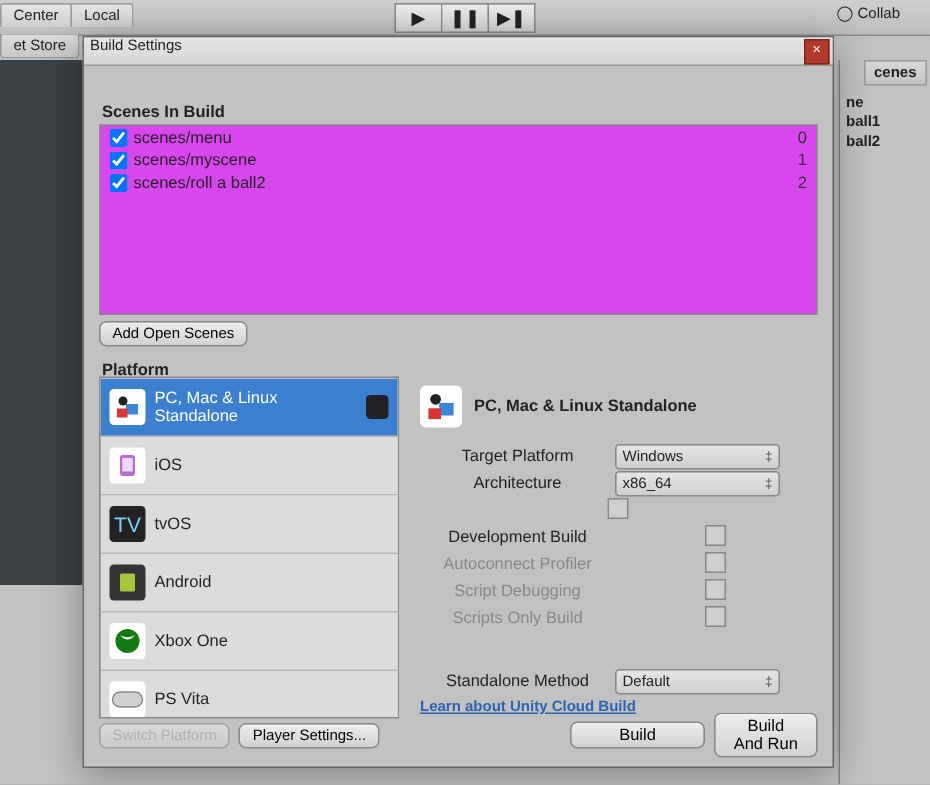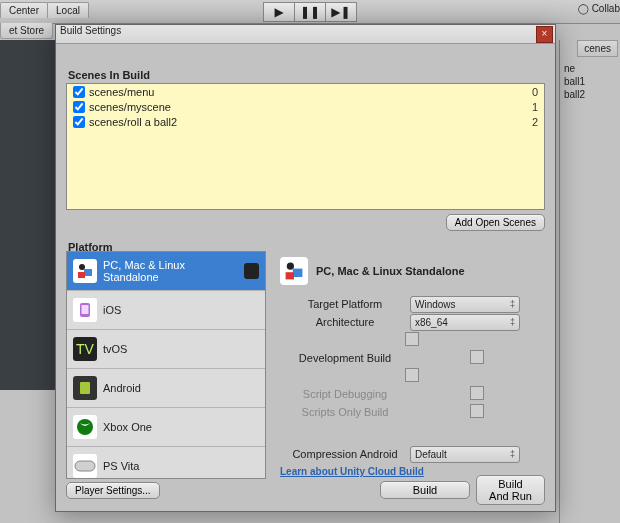--- a/index.html
+++ b/index.html
@@ -48,21 +48,21 @@
   }
   .playback .pbtn {
     width: 30px; height: 18px;
     background: linear-gradient(#ececec,#d2d2d2);
     border: 1px solid #888;
     display: flex; align-items: center; justify-content: center;
     font-size: 12px;
   }
   .playback .pbtn + .pbtn { border-left: none; }
   .toolbar-top .right-stuff {
-    position: absolute; right: 0; top: 3px;
+    position: absolute; right: 20px; top: 3px;
     display: flex; gap: 6px; align-items: flex-end;
     font-size: 10px;
   }
   .tab-store {
     position: absolute;
     top: 23px; left: 0;
     background: linear-gradient(#dcdcdc,#c8c8c8);
     border: 1px solid #999;
     border-top: none;
     padding: 2px 8px;
@@ -73,20 +73,21 @@
     position: absolute;
     top: 40px; left: 0;
     width: 320px; height: 350px;
     background: #3a3f44;
   }
   .right-side-panel {
     position: absolute;
     top: 40px; right: 0; width: 60px; bottom: 0;
     background: #c2c2c2;
     border-left: 1px solid #888;
+    font-weight: bold;
   }
   .right-side-panel .scenes-tab {
     position: absolute;
     top: 0; right: 2px;
     background: linear-gradient(#d8d8d8,#c4c4c4);
     border: 1px solid #999;
     padding: 2px 6px;
     font-size: 10px;
   }
   .right-side-panel .item {
@@ -128,42 +129,42 @@
     padding: 22px 10px;
     position: absolute;
     top: 18px; left:0; right:0; bottom:0;
   }
   .section-label {
     font-weight: bold;
     font-size: 11px;
     padding: 4px 0 2px 2px;
   }
   .scenes-box {
-    background: #fef9c3;
+    background: #d946ef;
     border: 1px solid #888;
     height: 125px;
     overflow: hidden;
     font-size: 11px;
   }
   .scene-row {
     display: flex;
     align-items: center;
     padding: 0 6px;
     height: 15px;
   }
   .scene-row input[type=checkbox]{
     margin: 0 4px 0 0;
     width: 12px; height: 12px;
   }
   .scene-row .idx {
     margin-left: auto;
     color: #333;
   }
   .add-scenes-row {
-    display: flex; justify-content: flex-end;
+    display: flex; justify-content: flex-start;
     padding: 4px 0 6px 0;
   }
   .unity-btn {
     background: linear-gradient(#ededed,#d2d2d2);
     border: 1px solid #888;
     border-radius: 5px;
     padding: 2px 12px;
     font-size: 11px;
     cursor: pointer;
     box-shadow: inset 0 1px 0 #fff6;
@@ -365,21 +366,21 @@
           <div class="platform-item">
             <span class="plat-icon">
               <svg width="20" height="20" viewBox="0 0 20 20">
                   <rect x="5" y="3" width="10" height="14" rx="2" fill="#b36bd6"></rect>
                   <rect x="6.5" y="5" width="7" height="9" fill="#f2d7ff"></rect>
                 </svg>
             </span>
             <span>iOS</span>
           </div>
           <div class="platform-item">
-            <span class="plat-icon" style="background:#222;color:#bef264">TV</span>
+            <span class="plat-icon" style="background:#222;color:#7dd3fc">TV</span>
             <span>tvOS</span>
           </div>
           <div class="platform-item">
             <span class="plat-icon" style="background:#333">
               <svg width="14" height="18" viewBox="0 0 14 18">
                   <rect x="2" y="3" width="10" height="12" rx="1" fill="#a4c639"></rect>
                 </svg>
             </span>
             <span>Android</span>
           </div>
@@ -435,48 +436,50 @@
           </span>
         </div>
         <div class="prop-row">
           <span class="pval"><span class="unity-check"></span></span>
         </div>
         <div class="prop-row">
           <span class="plabel">Development Build</span>
           <span class="pval"><span class="unity-check"></span></span>
         </div>
         <div class="prop-row disabled">
+          <span class="plabel">Autoconnect Profiler</span>
           <span class="pval"><span class="unity-check"></span></span>
         </div>
         <div class="prop-row disabled">
           <span class="plabel">Script Debugging</span>
           <span class="pval"><span class="unity-check"></span></span>
         </div>
         <div class="prop-row disabled">
           <span class="plabel">Scripts Only Build</span>
           <span class="pval"><span class="unity-check"></span></span>
         </div>
 
         <div style="height:24px"></div>
 
         <div class="prop-row">
-          <span class="plabel">Compression Android</span>
+          <span class="plabel">Standalone Method</span>
           <span class="pval">
             <span class="unity-popup">
               <span>Default</span>
               <span class="arrow">‡</span>
             </span>
           </span>
         </div>
 
         <a class="cloud-link">Learn about Unity Cloud Build</a>
       </div>
     </div>
 
     <div class="bottom-bar">
+      <button class="unity-btn small" style="opacity:.55" disabled="">Switch Platform</button>
       <button class="unity-btn small">Player Settings...</button>
       <span class="spacer"></span>
       <button class="unity-btn" style="width:90px">Build</button>
       <button class="unity-btn" style="width:69px">Build And Run</button>
     </div>
 
   </div>
 </div>
 
 </body></html>

